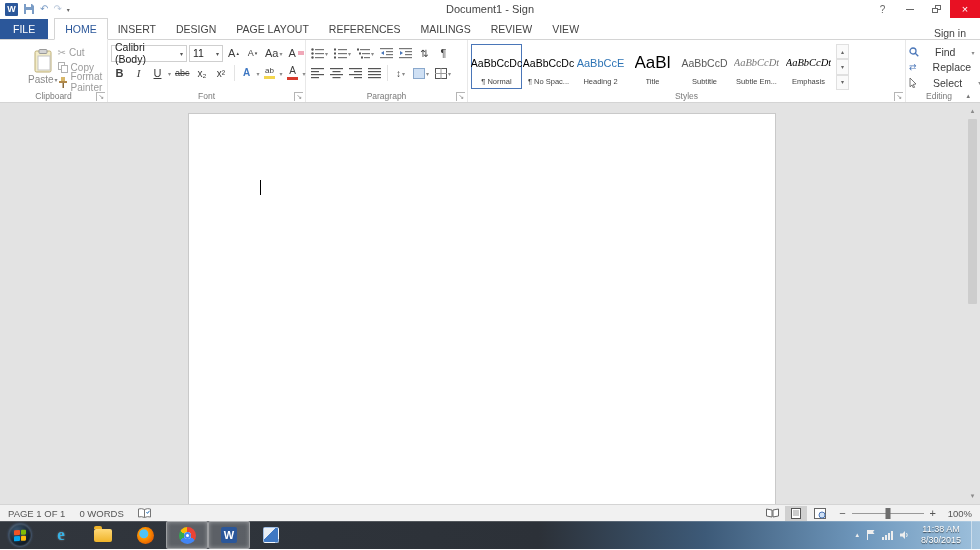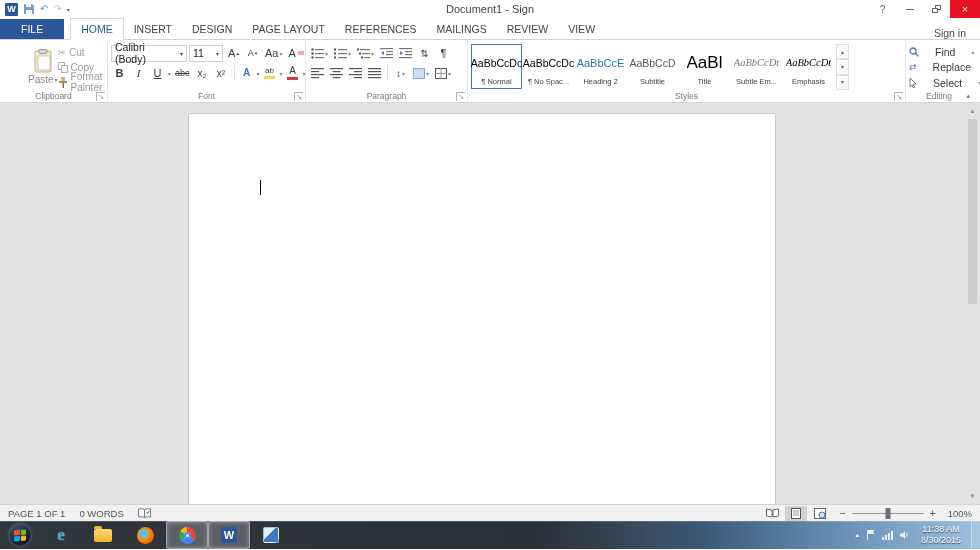--- a/index.html
+++ b/index.html
@@ -17,21 +17,21 @@
   .win-ctrls { margin-left:auto; display:flex; height:100%; align-items:stretch; }
   .win-btn { width:27px; display:flex; align-items:center; justify-content:center; font-size:10px; color:#666; }
   .min-bar { width:8px; height:1px; background:#666; }
   .restore-icon { position:relative; width:9px; height:8px; }
   .restore-icon .r1 { position:absolute; right:0; top:0; width:6px; height:5px; border:1px solid #666; }
   .restore-icon .r2 { position:absolute; left:0; bottom:0; width:6px; height:5px; border:1px solid #666; background:#fff; }
   .close-btn { width:30px; background:#e81123; color:#fff; font-size:11px; }
 
   
   .tabrow { height:22px; display:flex; align-items:flex-end; background:#fff; border-bottom:1px solid #d4d4d4; }
-  .tab-file { background:#2b579a; color:#fff; font-size:10.5px; padding:4px 21px 4px; margin-right:6px; }
+  .tab-file { background:#2b579a; color:#fff; font-size:10.5px; padding:4px 13px 4px; margin-right:6px; }
   .tab { font-size:10.5px; color:#444; padding:4px 10px 4px; cursor:default; }
   .tab.active { color:#2b579a; background:#fff; border:1px solid #d4d4d4; border-bottom:1px solid #fff; margin-bottom:-1px; }
   .sign-in { margin-left:auto; font-size:10.5px; color:#444; padding-right:14px; }
 
   
   .ribbon { height:63px; background:#fff; border-bottom:1px solid #d4d4d4; display:flex; position:relative; }
   .rgroup { position:relative; border-right:1px solid #e8e8e8; padding:2px 3px 12px; display:flex; }
   .gfooter { position:absolute; left:0; right:0; bottom:0; height:12px; display:flex; align-items:center; justify-content:center;
              font-size:8.5px; color:#7a7a7a; }
   .launcher { position:absolute; right:2px; bottom:1px; font-size:7px; color:#8a8a8a; border-left:1px solid #b5b5b5;
@@ -419,27 +419,27 @@
         <div class="sc-name">¶ Normal</div>
       </div>
       <div class="style-card">
         <div class="sc-preview">AaBbCcDc</div>
         <div class="sc-name">¶ No Spac...</div>
       </div>
       <div class="style-card sc-h2">
         <div class="sc-preview">AaBbCcE</div>
         <div class="sc-name">Heading 2</div>
       </div>
+      <div class="style-card sc-title">
+        <div class="sc-preview">AaBl</div>
+        <div class="sc-name">Title</div>
+      </div>
       <div class="style-card sc-subtitle">
         <div class="sc-preview">AaBbCcD</div>
         <div class="sc-name">Subtitle</div>
-      </div>
-      <div class="style-card sc-title">
-        <div class="sc-preview">AaBl</div>
-        <div class="sc-name">Title</div>
       </div>
       <div class="style-card sc-subtle">
         <div class="sc-preview">AaBbCcDt</div>
         <div class="sc-name">Subtle Em...</div>
       </div>
       <div class="style-card sc-emph">
         <div class="sc-preview">AaBbCcDt</div>
         <div class="sc-name">Emphasis</div>
       </div>
       <div class="gal-nav">

